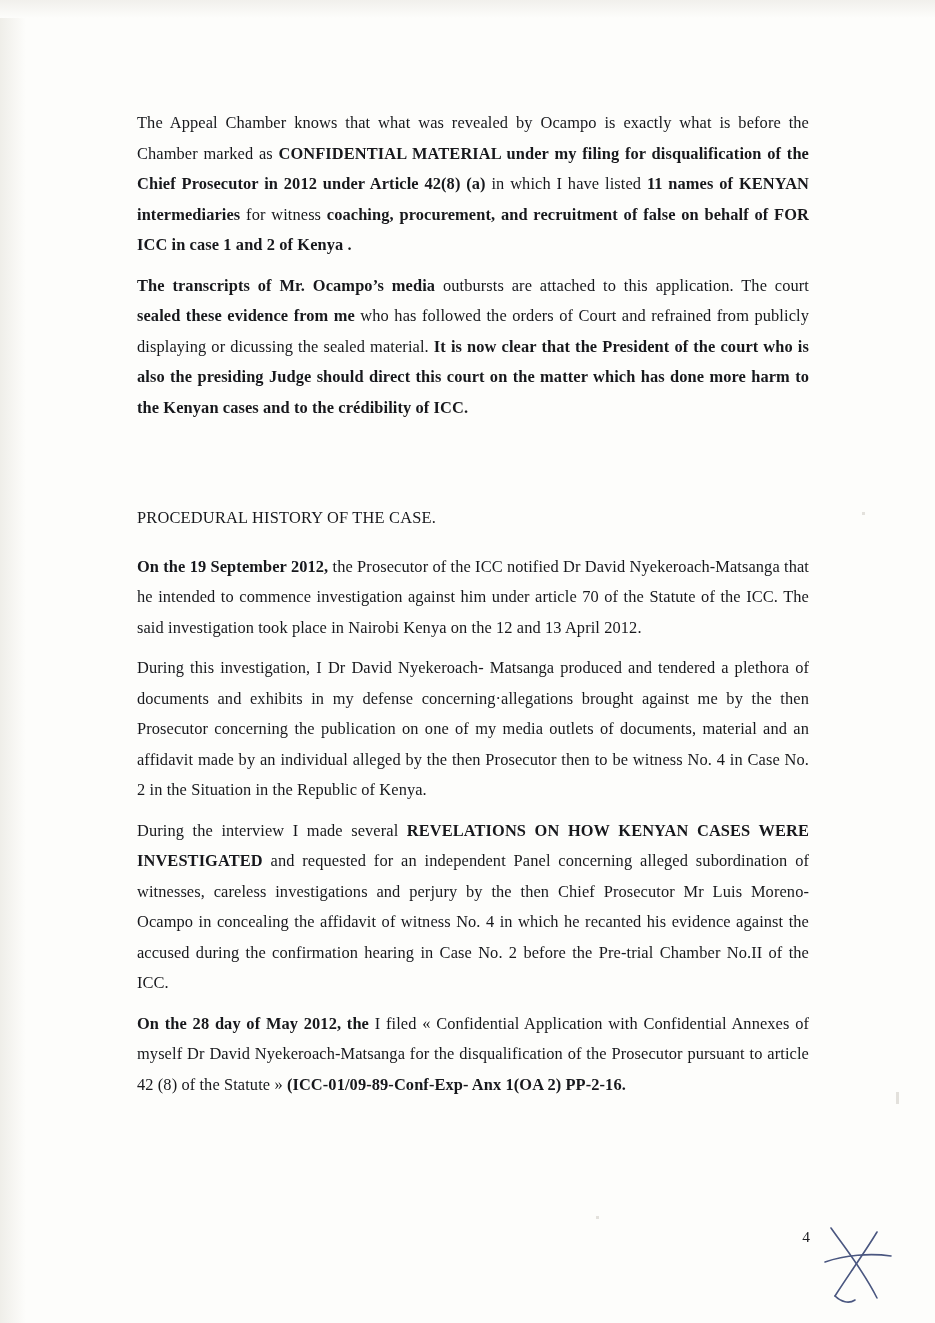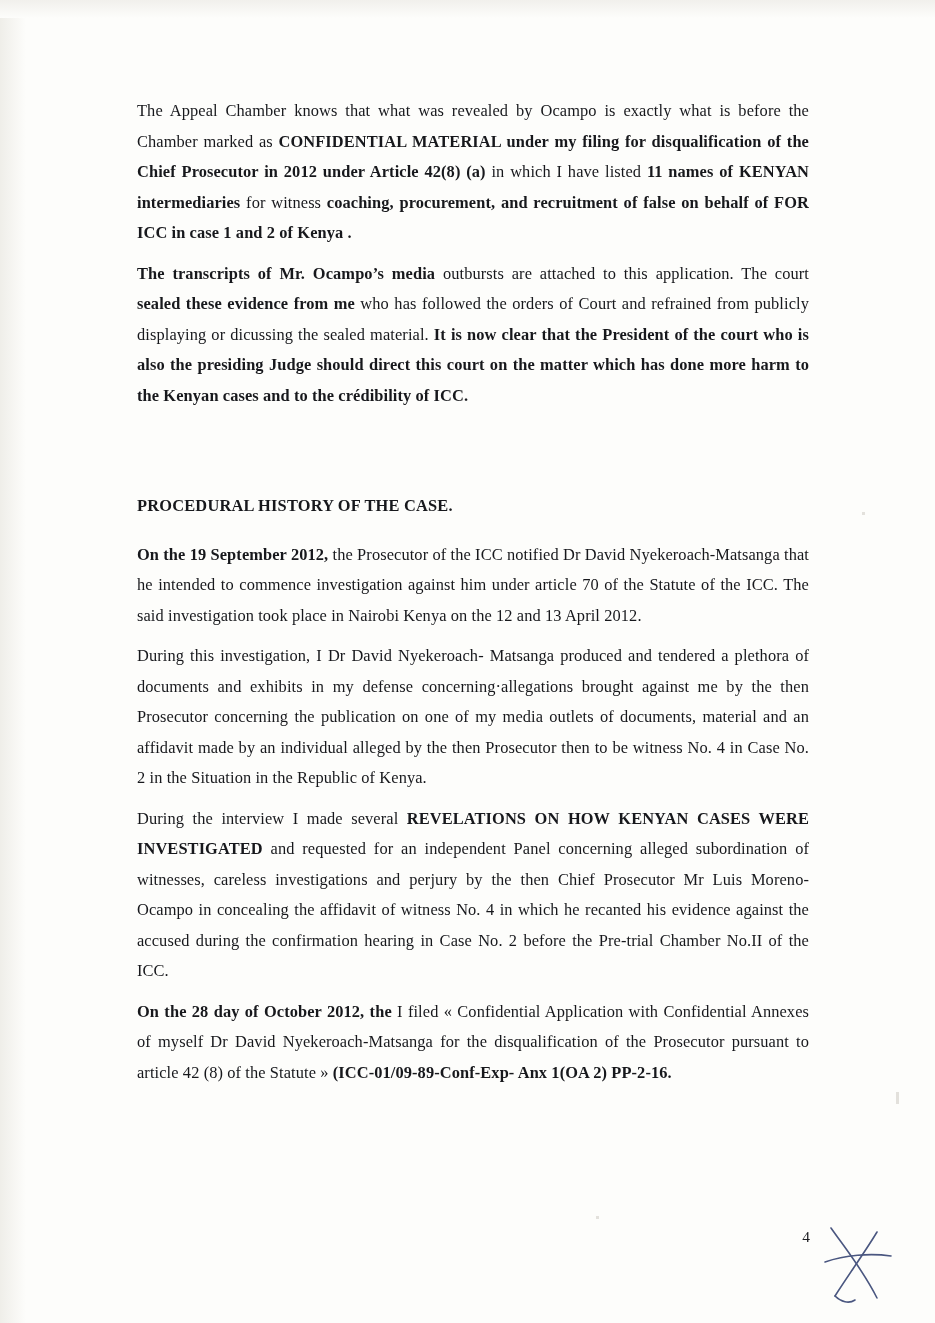--- a/index.html
+++ b/index.html
@@ -16,39 +16,39 @@
     overflow: hidden;
   }
   .page {
     position: absolute;
     inset: 0;
     background: #fdfdfb;
   }
   .content {
     position: absolute;
     left: 137px;
-    top: 96px;
+    top: 108px;
     width: 672px;
   }
   p.para {
     margin: 0 0 0 0;
     font-size: 16.4px;
     line-height: 30.5px;
     text-align: justify;
     text-justify: inter-word;
     letter-spacing: 0.1px;
   }
   p.para + p.para {
     margin-top: 10px;
   }
   .b { font-weight: bold; }
   .gap-lg { height: 40px; }
   .section-title {
     font-size: 16.4px;
-    font-weight: bold;
+    font-weight: normal;
     line-height: 30.5px;
     letter-spacing: 0.2px;
     margin: 0;
   }
   .page-number {
     position: absolute;
     right: 125px;
     top: 1228px;
     font-size: 15.5px;
     color: #1b1c20;
@@ -98,21 +98,21 @@
     <div class="gap-lg"></div>
     <div class="gap-lg"></div>
 
     <p class="section-title">PROCEDURAL HISTORY OF THE CASE.</p>
 
     <div style="height:18px"></div>
 
     <p class="para" id="body-0"><span class="b"> On the 19 September 2012,</span><span> the Prosecutor of the ICC notified Dr David Nyekeroach-Matsanga that he intended to commence investigation against him under article 70 of the Statute of the ICC. The said investigation took place in Nairobi Kenya on the 12 and 13 April 2012.</span></p>
     <p class="para" id="body-1"><span>During this investigation, I Dr David Nyekeroach- Matsanga produced and tendered a plethora of documents and exhibits in my defense concerning·allegations brought against me by the then Prosecutor concerning the publication on one of my media outlets of documents, material and an affidavit made by an individual  alleged by the then Prosecutor then to be witness No. 4 in Case No. 2 in the Situation in the Republic of Kenya.</span></p>
     <p class="para" id="body-2"><span>During the interview I made several </span><span class="b">REVELATIONS ON HOW KENYAN CASES WERE INVESTIGATED </span><span> and requested  for an independent Panel concerning alleged subordination of witnesses, careless investigations and perjury by the then Chief Prosecutor Mr Luis  Moreno- Ocampo in concealing  the affidavit of witness No. 4 in which he recanted his evidence against  the accused during the confirmation hearing in Case No. 2 before the Pre-trial Chamber No.II of the ICC.</span></p>
-    <p class="para" id="body-3"><span class="b"> On the 28 day of October 2012, the</span><span> I filed «  Confidential Application with Confidential Annexes of myself  Dr David Nyekeroach-Matsanga for the disqualification of the Prosecutor pursuant to article 42 (8) of the Statute » </span><span class="b">(ICC-01/09-89-Conf-Exp- Anx 1(OA 2) PP-2-16.</span></p>
+    <p class="para" id="body-3"><span class="b"> On the 28 day of May 2012, the</span><span> I filed «  Confidential Application with Confidential Annexes of myself  Dr David Nyekeroach-Matsanga for the disqualification of the Prosecutor pursuant to article 42 (8) of the Statute » </span><span class="b">(ICC-01/09-89-Conf-Exp- Anx 1(OA 2) PP-2-16.</span></p>
 
   </div>
 
   <div class="page-number">4</div>
 
   <div class="signature">
     <svg viewBox="0 0 90 90" width="90" height="90" aria-hidden="true">
       <g fill="none" stroke="#2b3a6b" stroke-width="1.6" stroke-linecap="round">
         <path d="M16 6 C 30 26, 48 48, 62 76"></path>
         <path d="M62 10 C 50 30, 34 52, 20 74"></path>

